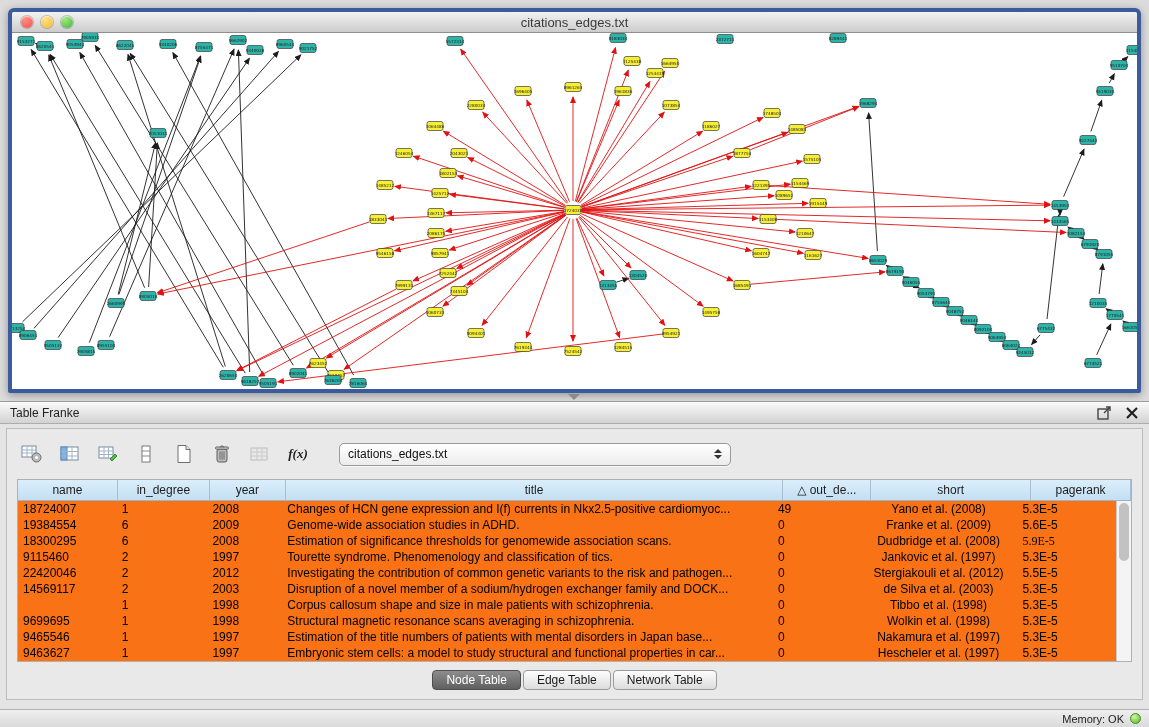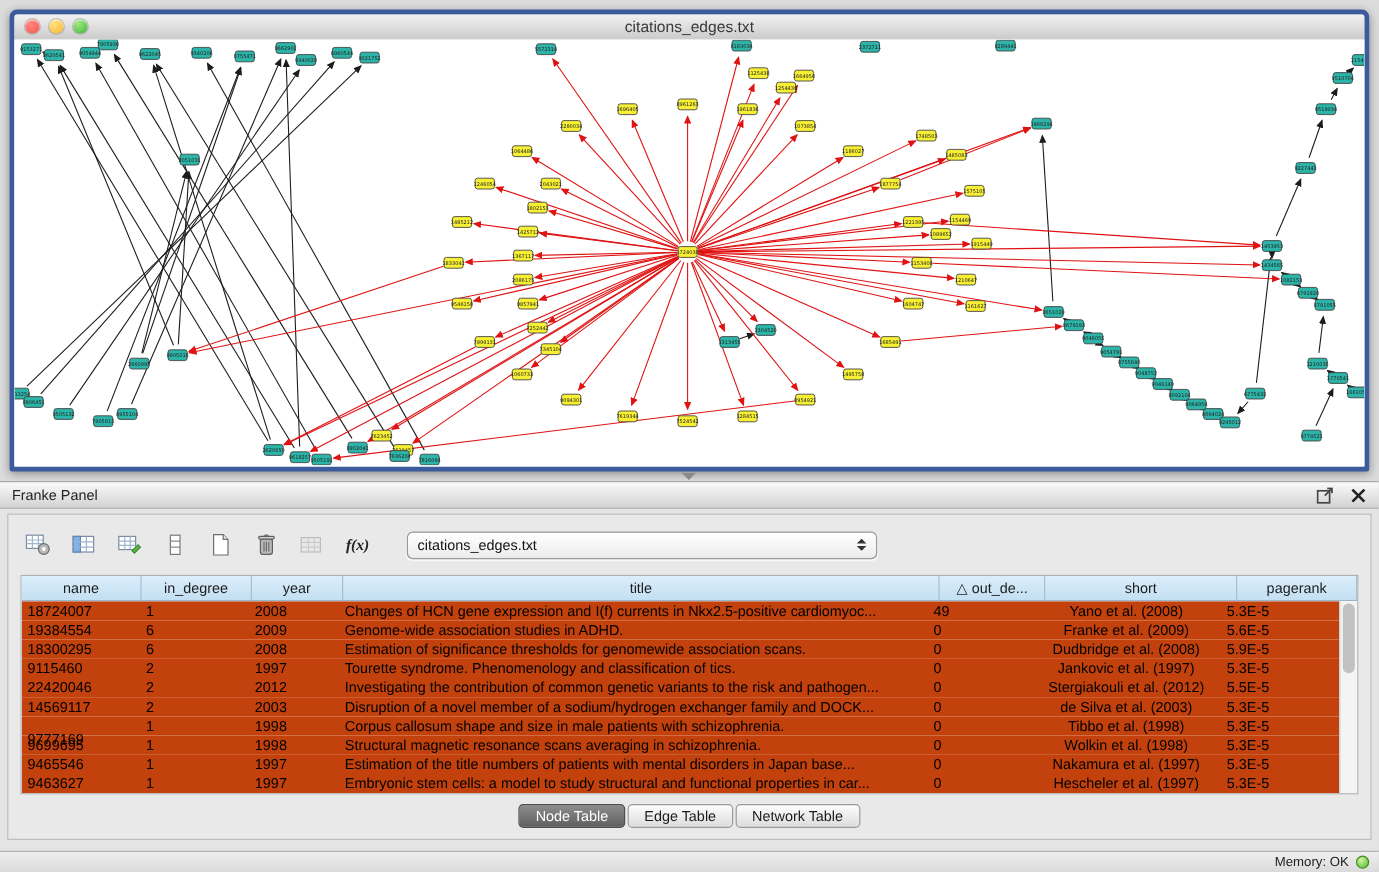--- a/index.html
+++ b/index.html
@@ -54,21 +54,21 @@
   .dd-arrows .up { width:0;height:0;border-left:4px solid transparent;border-right:4px solid transparent;border-bottom:4px solid #333; }
   .dd-arrows .down { width:0;height:0;border-left:4px solid transparent;border-right:4px solid transparent;border-top:4px solid #333; }
 
   .table-wrap { margin:0 10px; background:#ffffff; border:1px solid #b0b0b0;
     height:183px; position:relative; overflow:hidden; }
   .thead { display:flex; height:21px; background:linear-gradient(#dbeefb,#c3dff2);
     border-bottom:1px solid #9ab5c9; }
   .hcell { font-size:12px; color:#1c1c1c; text-align:center; line-height:20px;
     border-right:1px solid #a4bfd2; overflow:hidden; white-space:nowrap; cursor:pointer; }
   .tbody { position:absolute; left:0; top:21px; right:15px; bottom:0; overflow:hidden; }
-  .trow { display:flex; height:16px; background:#c2410c; cursor:default;align-items:center; }
+  .trow { display:flex; height:16px; background:#f97316; cursor:default; }
   .tcell { font-size:12px; color:#000; line-height:16px; padding:0 5px;
     overflow:hidden; white-space:nowrap; }
   .vscroll { position:absolute; right:0; top:21px; bottom:0; width:15px;
     background:#f4f4f4; border-left:1px solid #c9c9c9; }
   .vthumb { position:absolute; left:2px; top:2px; width:10px; height:58px;
     background:#c2c2c2; border-radius:5px; }
 
   .tabs { display:flex; justify-content:center; gap:2px; margin-top:8px; }
   .tab { height:20px; padding:0 13px; font-size:12px; line-height:19px; color:#1c1c1c;
     background:linear-gradient(#fdfdfd,#dcdcdc); border:1px solid #9b9b9b;
@@ -634,21 +634,21 @@
             <text x="1081" y="331.6" text-anchor="middle" font-size="4.2" fill="#222">6774521</text>
           </g>
         </svg>
     </div>
   </div>
 
   <div class="divider-handle"></div>
 
   <div class="table-panel">
     <div class="panel-titlebar">
-      <span>Franke Panel</span>
+      <span>Table Franke</span>
       <span class="right-icons">
         <svg class="ticon" viewBox="0 0 14 14">
           <rect x="1" y="3" width="10" height="10" fill="none" stroke="#444" stroke-width="1.4"></rect>
           <path d="M7 7 L13 1 M9 1 h4 v4" stroke="#444" stroke-width="1.4" fill="none"></path>
         </svg>
         <svg class="ticon" viewBox="0 0 14 14">
           <path d="M2 2 L12 12 M12 2 L2 12" stroke="#222" stroke-width="2.2"></path>
         </svg>
       </span>
     </div>
@@ -746,21 +746,21 @@
               <div class="tcell" style="width: 160px; text-align: center;">Franke et al. (2009)</div>
               <div class="tcell" style="width: 100px; text-align: left;">5.6E-5</div>
             </div>
             <div class="trow">
               <div class="tcell" style="width: 100px; text-align: left;">18300295</div>
               <div class="tcell" style="width: 92px; text-align: left;">6</div>
               <div class="tcell" style="width: 76px; text-align: left;">2008</div>
               <div class="tcell" style="width: 498px; text-align: left;">Estimation of significance thresholds for genomewide association scans.</div>
               <div class="tcell" style="width: 88px; text-align: left;">0</div>
               <div class="tcell" style="width: 160px; text-align: center;">Dudbridge et al. (2008)</div>
-              <div class="tcell" style="width: 100px; text-align: left;">5.9E-5</div>
+              <div class="tcell" style="width: 100px; text-align: left; font-family: Liberation Serif, serif;">5.9E-5</div>
             </div>
             <div class="trow">
               <div class="tcell" style="width: 100px; text-align: left;">9115460</div>
               <div class="tcell" style="width: 92px; text-align: left;">2</div>
               <div class="tcell" style="width: 76px; text-align: left;">1997</div>
               <div class="tcell" style="width: 498px; text-align: left;">Tourette syndrome. Phenomenology and classification of tics.</div>
               <div class="tcell" style="width: 88px; text-align: left;">0</div>
               <div class="tcell" style="width: 160px; text-align: center;">Jankovic et al. (1997)</div>
               <div class="tcell" style="width: 100px; text-align: left;">5.3E-5</div>
             </div>

